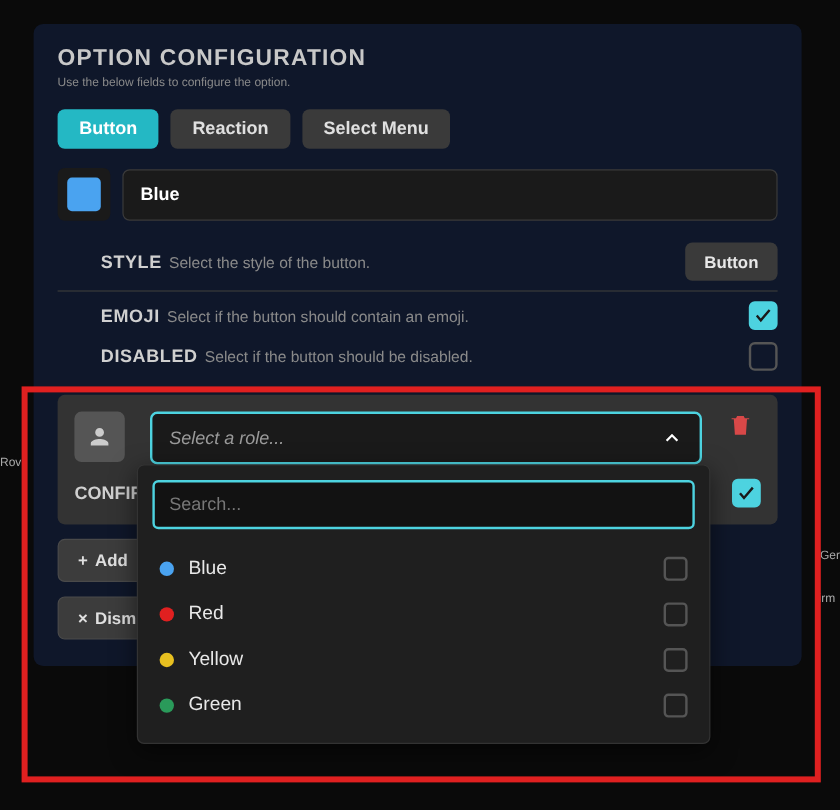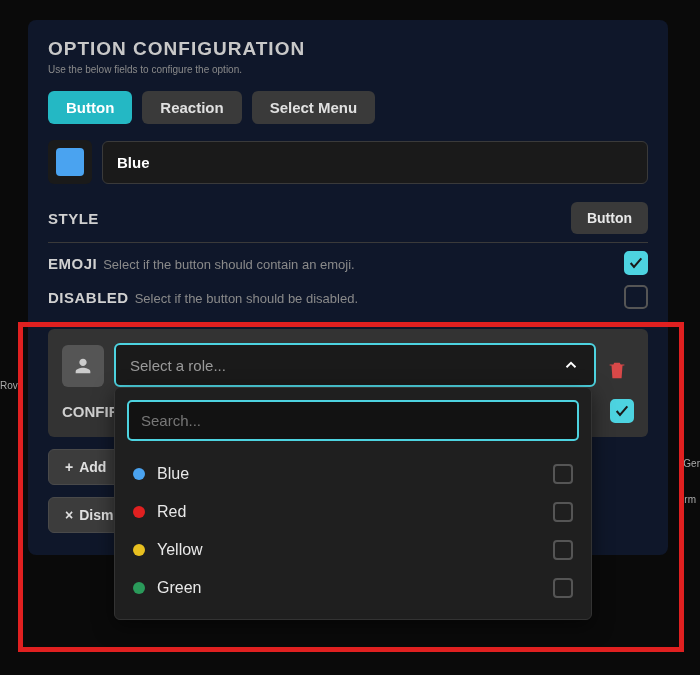--- a/index.html
+++ b/index.html
@@ -63,21 +63,21 @@
       font-weight: 600;
     }
     .field-row {
       display: flex;
       align-items: center;
       justify-content: space-between;
       padding: 8px 0;
       border-top: 1px solid #3a3a3a;
     }
     .field-row.no-border { border-top: none; padding-top: 0; }
-    .field-label-wrap { display: flex; align-items: baseline; gap: 6px; flex: 1; }
+    .field-label-wrap { display: flex; align-items: baseline; gap: 6px; flex: 1; margin-left: 36px; }
     .field-label { font-size: 15px; font-weight: 700; color: #d0d0d0; letter-spacing: 0.5px; }
     .field-desc { font-size: 13px; color: #8a8a8a; }
     .style-btn {
       background: #3a3a3a;
       color: #e8e8e8;
       border: none;
       padding: 8px 16px;
       border-radius: 6px;
       font-size: 14px;
       font-weight: 600;
@@ -94,21 +94,21 @@
     .checkbox.checked svg { display: block; }
     .checkbox svg { display: none; width: 16px; height: 16px; stroke: #1a1a1a; stroke-width: 3; fill: none; }
     
     .role-area {
       margin-top: 12px;
       background: #333333;
       border-radius: 6px;
       padding: 14px;
       position: relative;
     }
-    .role-top { display: flex; gap: 10px; align-items: flex-end; margin-bottom: 12px; }
+    .role-top { display: flex; gap: 21px; align-items: flex-start; margin-bottom: 12px; font-style: italic; }
     .person-btn {
       width: 42px; height: 42px;
       background: #555;
       border-radius: 6px;
       display: flex; align-items: center; justify-content: center;
       cursor: pointer;
     }
     .person-btn svg { width: 22px; height: 22px; fill: #ccc; }
     .select-role {
       flex: 1;
@@ -225,20 +225,21 @@
   <div class="color-row">
     <div class="color-swatch">
       <div class="color-swatch-inner"></div>
     </div>
     <input class="name-input" value="Blue" style="">
   </div>
 
   <div class="field-row no-border">
     <div class="field-label-wrap">
       <span class="field-label">STYLE</span>
+      <span class="field-desc">Select the style of the button.</span>
     </div>
     <button class="style-btn">Button</button>
   </div>
 
   <div class="field-row">
     <div class="field-label-wrap">
       <span class="field-label">EMOJI</span>
       <span class="field-desc">Select if the button should contain an emoji.</span>
     </div>
     <div class="checkbox checked">

